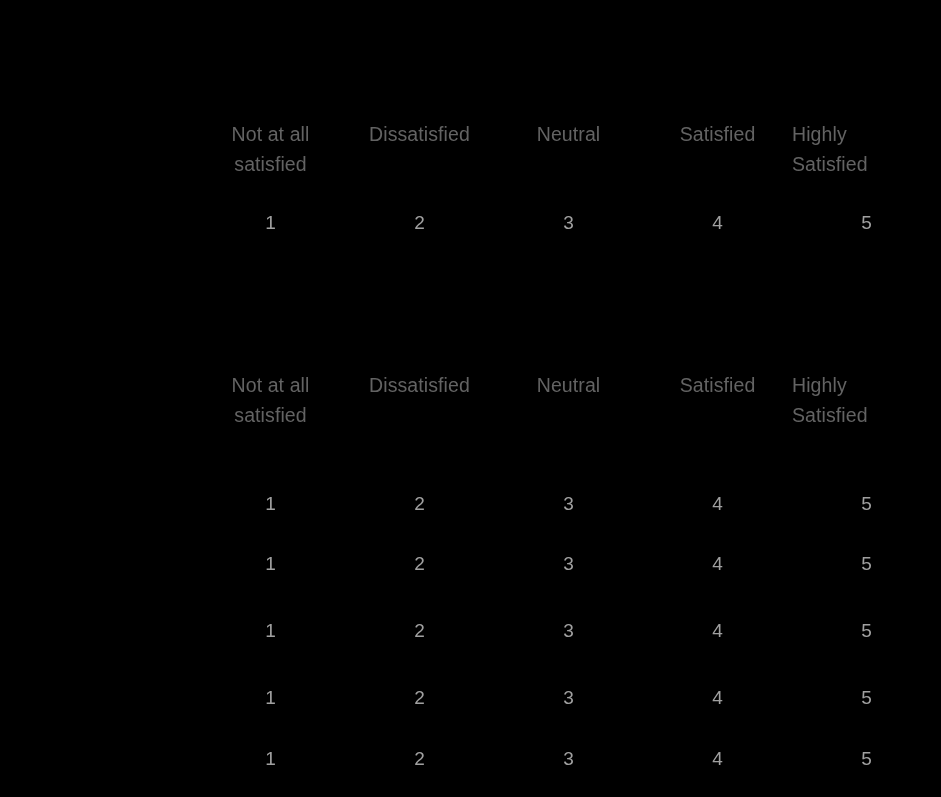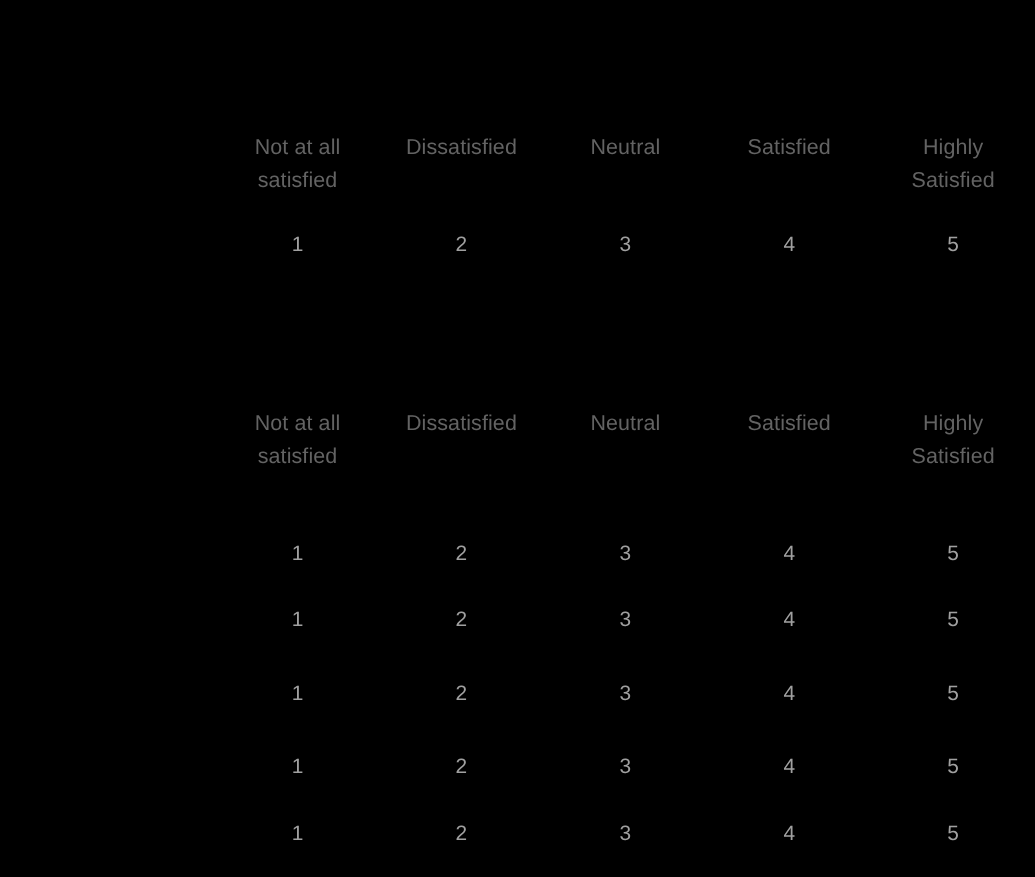--- a/index.html
+++ b/index.html
@@ -40,21 +40,21 @@
   .head-cell {
     text-align: center;
     color: #636363;
     font-size: 19.5px;
     line-height: 30px;
     letter-spacing: 0.1px;
     white-space: pre-line;
   }
 
   .head-cell.align-right {
-    text-align: center;
+    text-align: left;
   }
 
   .num-cell {
     text-align: center;
     color: #a0a0a0;
     font-size: 19px;
     line-height: 24px;
   }
 
   

